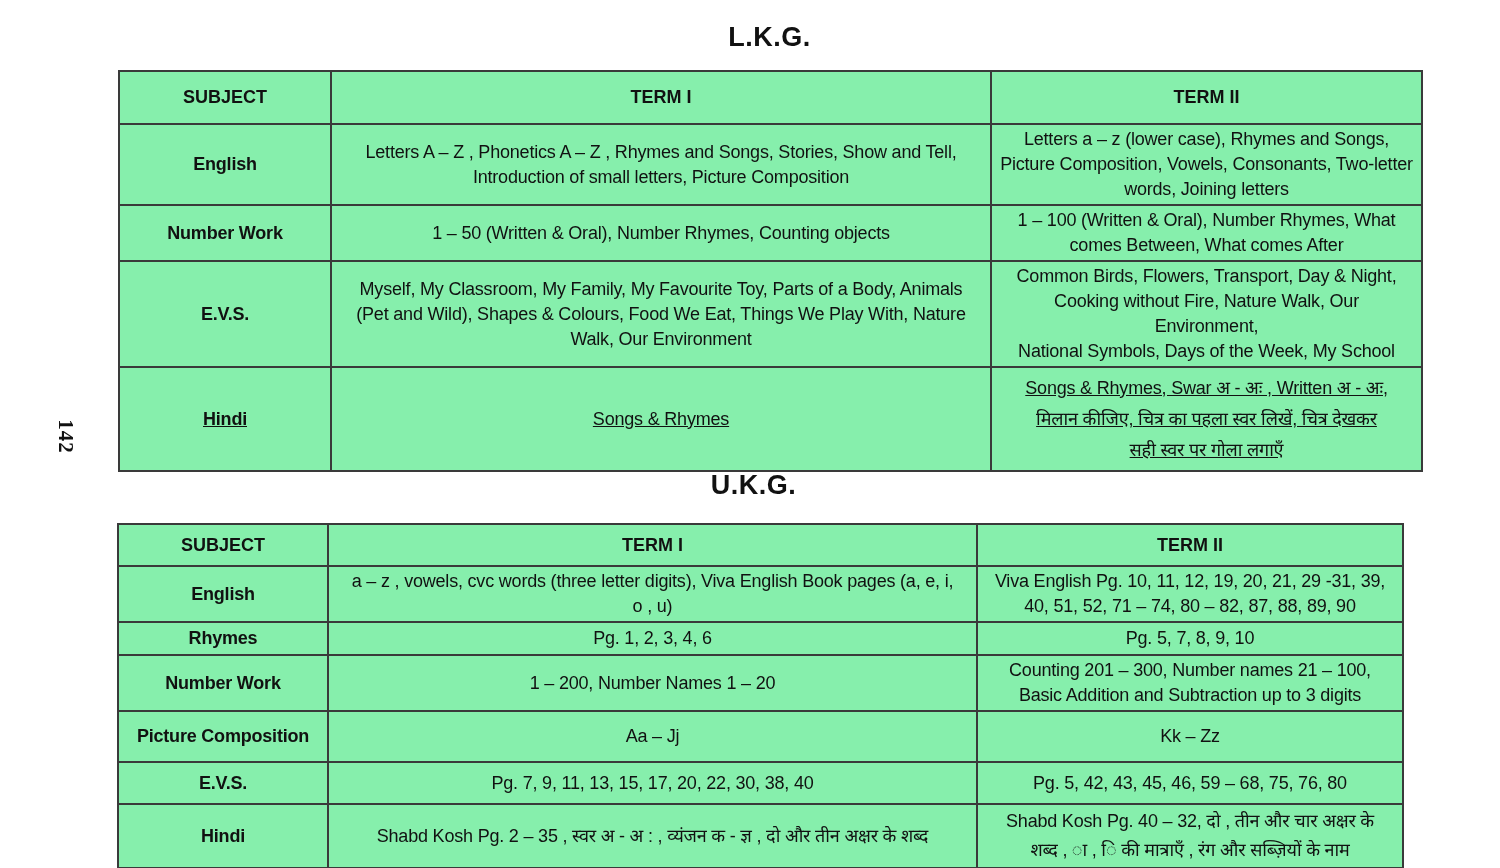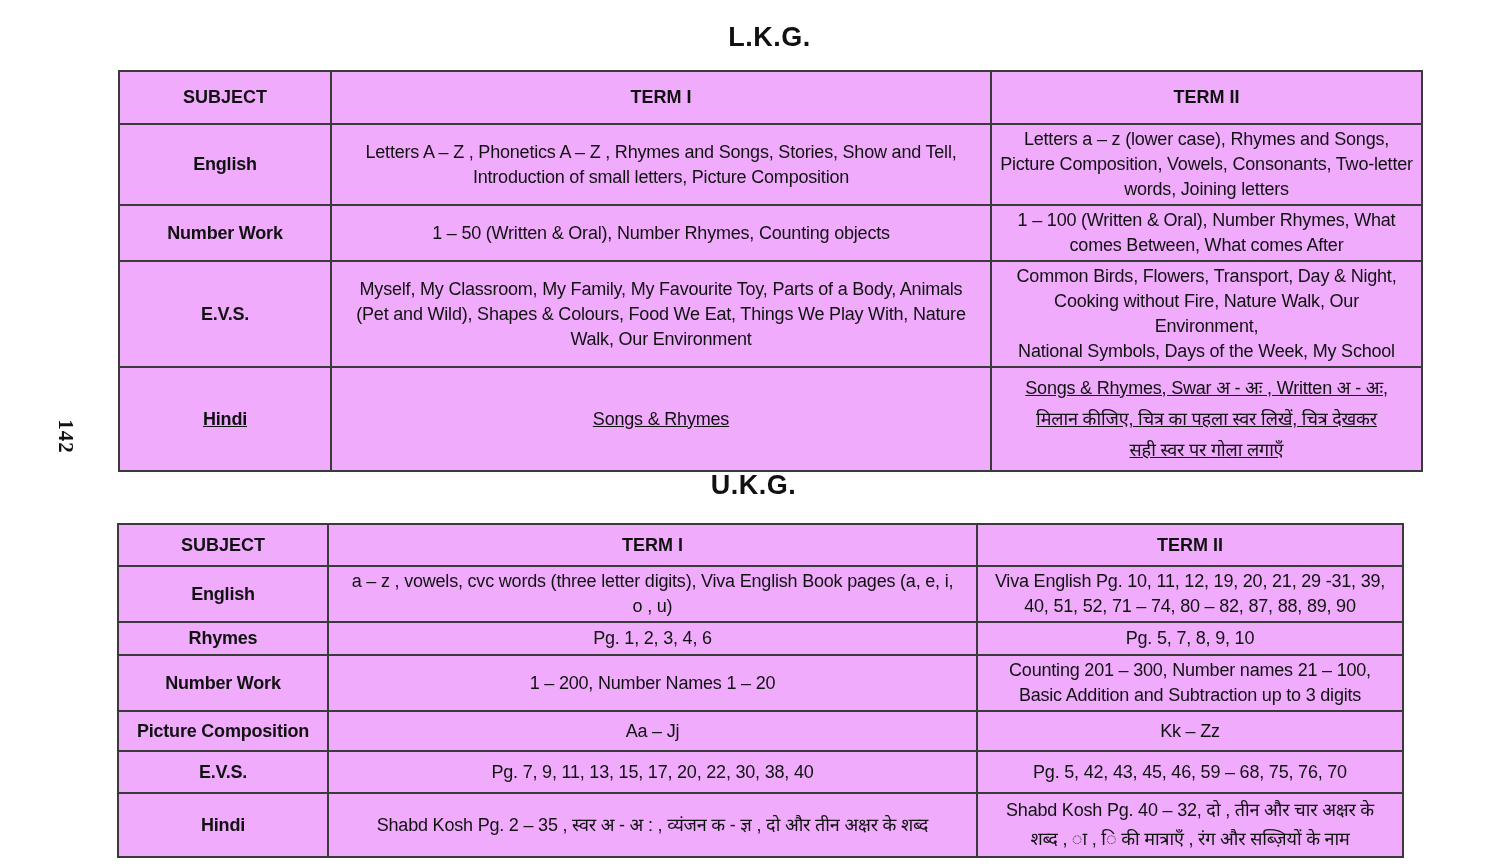--- a/index.html
+++ b/index.html
@@ -27,21 +27,21 @@
     font-size: 27px;
     font-weight: bold;
     letter-spacing: 0.5px;
   }
   #lkg-title { left: 118px; top: 14px; width: 1303px; margin-top: 8px; }
   #ukg-title { left: 111px; top: 470px; width: 1285px; }
   table.syllabus {
     position: absolute;
     border-collapse: collapse;
     table-layout: fixed;
-    background: #f0abfc;
+    background: #86efac;
     padding-left: 17px;
   }
   #lkg-table { left: 118px; top: 70px; width: 1303px; }
   #ukg-table { left: 117px; top: 523px; width: 1285px; }
   table.syllabus td, table.syllabus th {
     border: 2px solid #3a3a3a;
     text-align: center;
     vertical-align: middle;
     font-size: 18px;
     line-height: 25px;
@@ -60,21 +60,21 @@
   #lkg-table tr.r-eng    { height: 78px; }
   #lkg-table tr.r-num    { height: 50px; }
   #lkg-table tr.r-evs    { height: 78px; }
   #lkg-table tr.r-hin    { height: 104px; }
   #lkg-table tr.r-hin td { line-height: 31px; text-decoration: underline; }
   
   #ukg-table tr.hdr      { height: 42px; }
   #ukg-table tr.r-eng    { height: 52px; }
   #ukg-table tr.r-rhy    { height: 33px; }
   #ukg-table tr.r-num    { height: 53px; }
-  #ukg-table tr.r-pic    { height: 40px; }
+  #ukg-table tr.r-pic    { height: 51px; }
   #ukg-table tr.r-evs    { height: 42px; }
   #ukg-table tr.r-hin    { height: 64px; }
   #ukg-table tr.r-hin td { line-height: 29px; }
 </style>
 </head>
 <body>
 
 <div class="page-num">142</div>
 
 <div class="section-title" id="lkg-title">L.K.G.</div>
@@ -157,21 +157,21 @@
 Basic Addition and Subtraction up to 3 digits</td>
   </tr>
   <tr class="r-pic">
     <td class="subject-col">Picture Composition</td>
     <td>Aa – Jj</td>
     <td>Kk – Zz</td>
   </tr>
   <tr class="r-evs">
     <td class="subject-col">E.V.S.</td>
     <td>Pg. 7, 9, 11, 13, 15, 17, 20, 22, 30, 38, 40</td>
-    <td>Pg. 5, 42, 43, 45, 46, 59 – 68, 75, 76, 70</td>
+    <td>Pg. 5, 42, 43, 45, 46, 59 – 68, 75, 76, 80</td>
   </tr>
   <tr class="r-hin">
     <td class="subject-col">Hindi</td>
     <td>Shabd Kosh Pg. 2 – 35 , स्वर अ - अ : , व्यंजन क - ज्ञ , दो और तीन अक्षर के शब्द</td>
     <td>Shabd Kosh Pg. 40 – 32, दो , तीन और चार अक्षर के
 शब्द , ा , ि की मात्राएँ , रंग और सब्ज़ियों के नाम</td>
   </tr>
 </tbody>
   </table>
 

